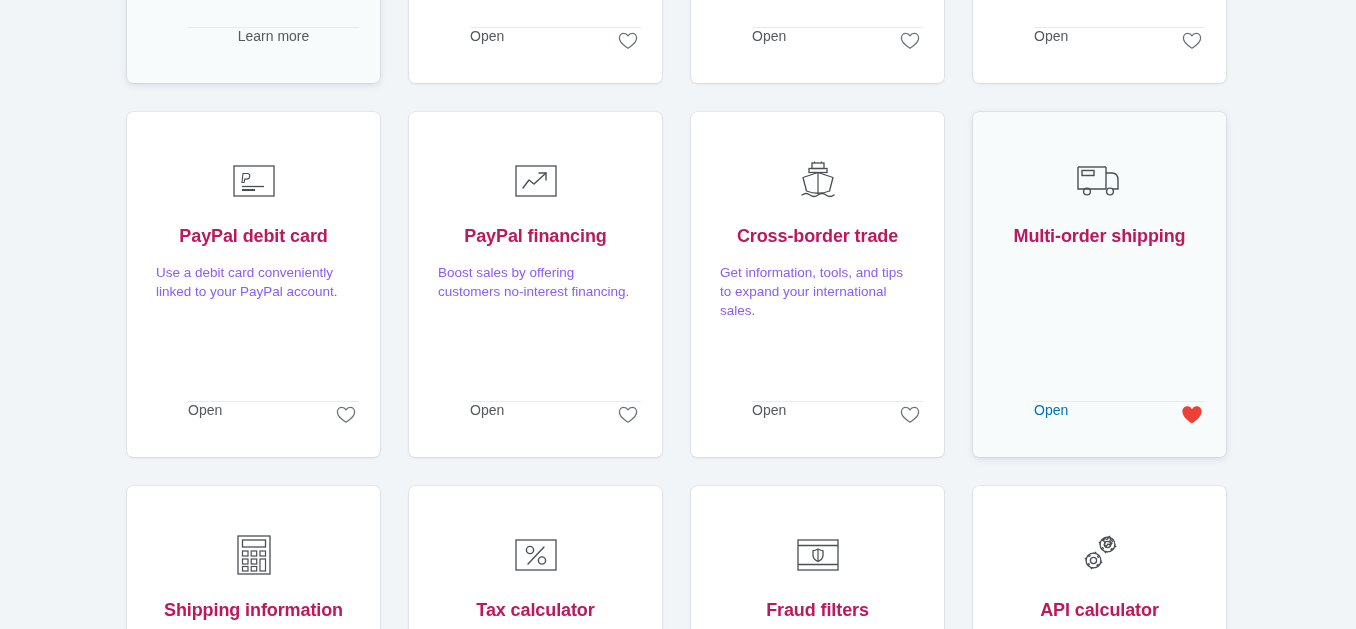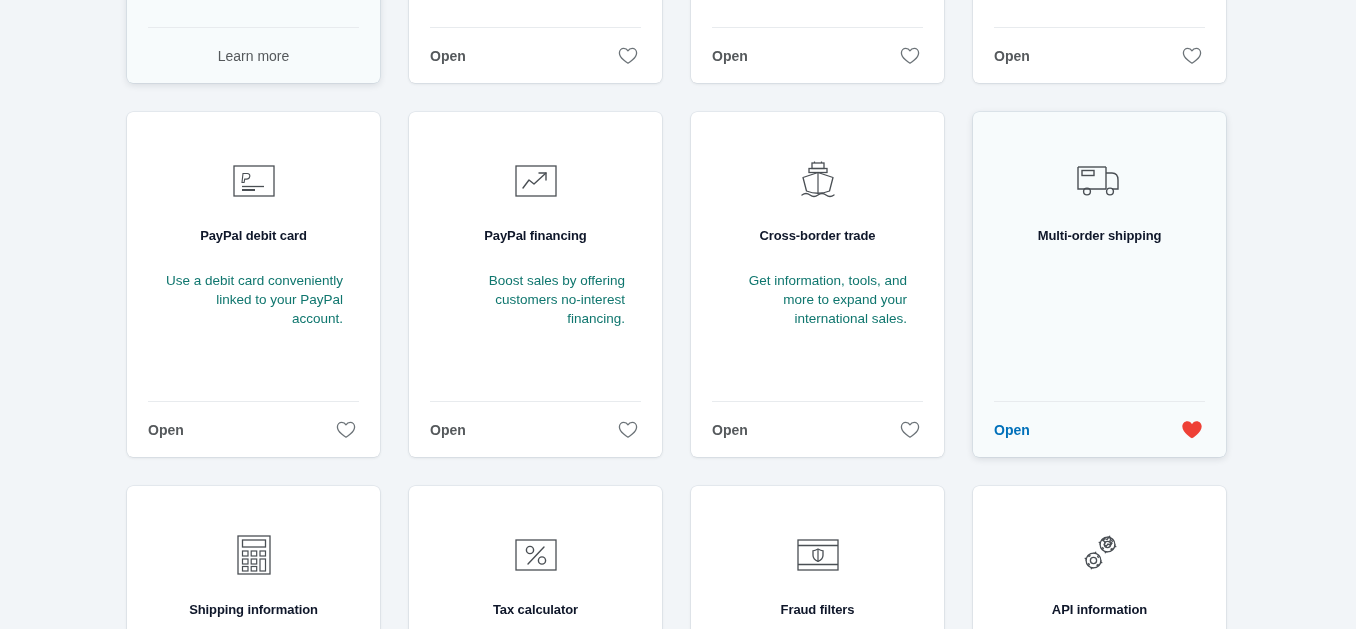--- a/index.html
+++ b/index.html
@@ -62,54 +62,54 @@
   .icon-wrap {
     height: 46px;
     display: flex;
     align-items: center;
     justify-content: center;
     margin-bottom: 22px;
   }
   .icon-wrap svg { display: block; }
 
   .card-title {
-    font-size: 13px;
+    font-size: 18px;
     font-weight: bold;
-    color: #0f172a;
+    color: #be185d;
     text-align: center;
     line-height: 20px;
     margin: 0 0 9px 0;
     letter-spacing: -0.1px;
   }
   .card-desc {
     font-size: 13.5px;
-    color: #0f766e;
-    text-align: right;
+    color: #8b5cf6;
+    text-align: left;
     line-height: 19px;
-    margin: 16px;
+    margin: 8px;
     max-width: 212px;
   }
 
   
   .card-footer {
     flex: 0 0 auto;
     border-top: 1px solid #e8ebee;
     height: 56px;
     display: flex;
-    align-items: center;
+    align-items: flex-start;
     justify-content: space-between;
+    margin-left: 40px;
   }
   .card-footer.centered { justify-content: center; }
 
   .open-link {
     font-size: 14px;
     color: #55595c;
     text-decoration: none;
     cursor: pointer;
-    font-weight: bold;
   }
   .open-link.accent { color: #0070ba; }
 
   .learn-link {
     font-size: 14px;
     color: #55595c;
     text-decoration: none;
     cursor: pointer;
   }
 
@@ -223,21 +223,21 @@
       <rect x="16" y="3" width="12" height="5.5" stroke="#4a4f54" stroke-width="1.3"></rect>
       <line x1="18.5" y1="3" x2="18.5" y2="1.5" stroke="#4a4f54" stroke-width="1.2"></line>
       <line x1="25.5" y1="3" x2="25.5" y2="1.5" stroke="#4a4f54" stroke-width="1.2"></line>
       <rect x="13" y="8.5" width="18" height="4" stroke="#4a4f54" stroke-width="1.3"></rect>
       <path d="M7 17.5 L22 12.5 L37 17.5 L33.5 31 Q22 35.5 10.5 31 Z" stroke="#4a4f54" stroke-width="1.3" fill="none" stroke-linejoin="round"></path>
       <line x1="22" y1="12.8" x2="22" y2="33.5" stroke="#4a4f54" stroke-width="1.2"></line>
       <path d="M6 35 q4 -3 8 0 t8 0 t8 0 t8 0" stroke="#4a4f54" stroke-width="1.3" fill="none" stroke-linecap="round"></path>
     </svg>
             </div>
             <h3 class="card-title">Cross-border trade</h3>
-            <p class="card-desc">Get information, tools, and more to expand your international sales.</p>
+            <p class="card-desc">Get information, tools, and tips to expand your international sales.</p>
           </div>
           <div class="card-footer">
             <a class="open-link">Open</a>
             <button class="fav-btn">
               <svg width="20" height="18" viewBox="0 0 20 18" fill="none">
     <path d="M10 16.2 C10 16.2 1.4 11.2 1.4 5.9 C1.4 3.2 3.4 1.3 5.8 1.3 C7.5 1.3 9.1 2.3 10 3.8 C10.9 2.3 12.5 1.3 14.2 1.3 C16.6 1.3 18.6 3.2 18.6 5.9 C18.6 11.2 10 16.2 10 16.2 Z" stroke="#6c7378" stroke-width="1.3" fill="none" stroke-linejoin="round"></path>
               </svg>
             </button>
           </div>
         </div>
@@ -325,18 +325,18 @@
         <path d="M23.9 5.1 l1.1 1.2 1.5-.9 M34.9 5.3 l-1.2 1.1 .9 1.5 M35.1 15.9 l-1.1-1.2 -1.5 .9 M24.1 15.7 l1.2-1.1 -.9-1.5"></path>
       </g>
       <g stroke="#4a4f54" stroke-width="1.3" fill="none">
         <circle cx="15.5" cy="26.5" r="7.4"></circle>
         <circle cx="15.5" cy="26.5" r="3.1"></circle>
         <path d="M15.5 19.1 l1.6 .3 .9-1.6 M23 26.5 l-.3 1.6 1.6 .9 M15.5 33.9 l-1.6-.3 -.9 1.6 M8 26.5 l.3-1.6 -1.6-.9"></path>
         <path d="M9.9 21.1 l1.1 1.2 1.5-.9 M20.9 21.3 l-1.2 1.1 .9 1.5 M21.1 31.9 l-1.1-1.2 -1.5 .9 M10.1 31.7 l1.2-1.1 -.9-1.5"></path>
       </g>
     </svg>
             </div>
-            <h3 class="card-title">API information</h3>
+            <h3 class="card-title">API calculator</h3>
           </div>
         </div>
       </div>
     </div>
 </div>
 
 </body></html>

